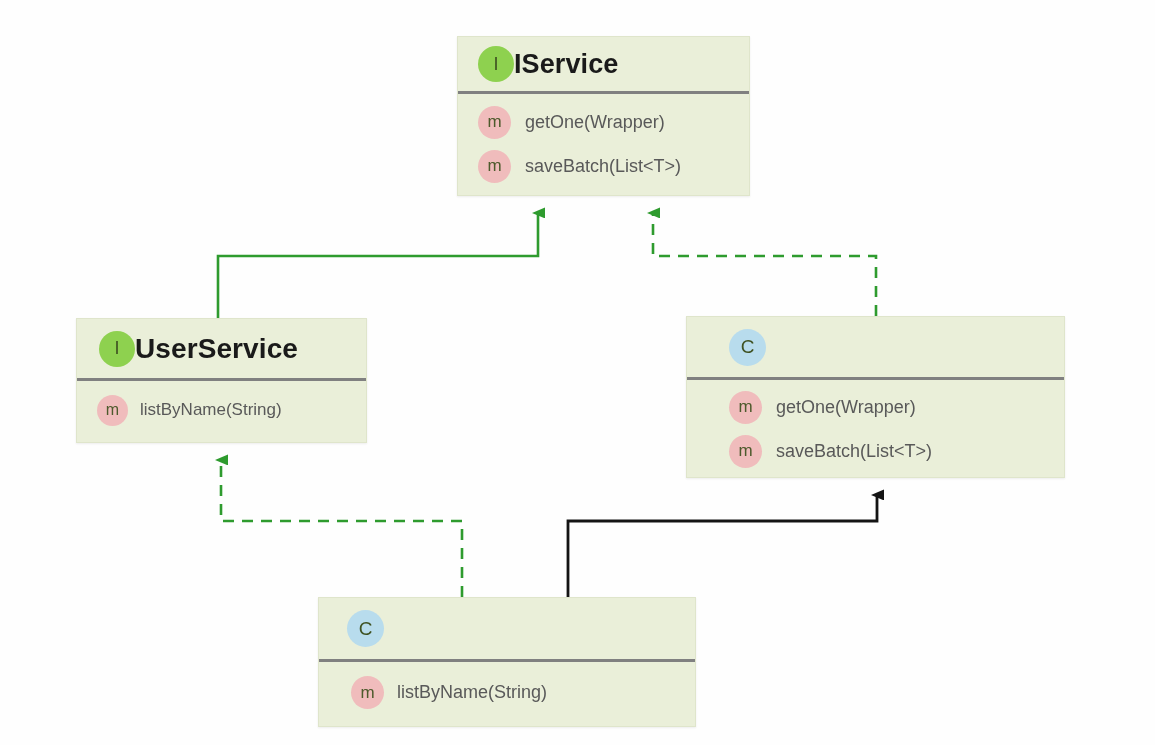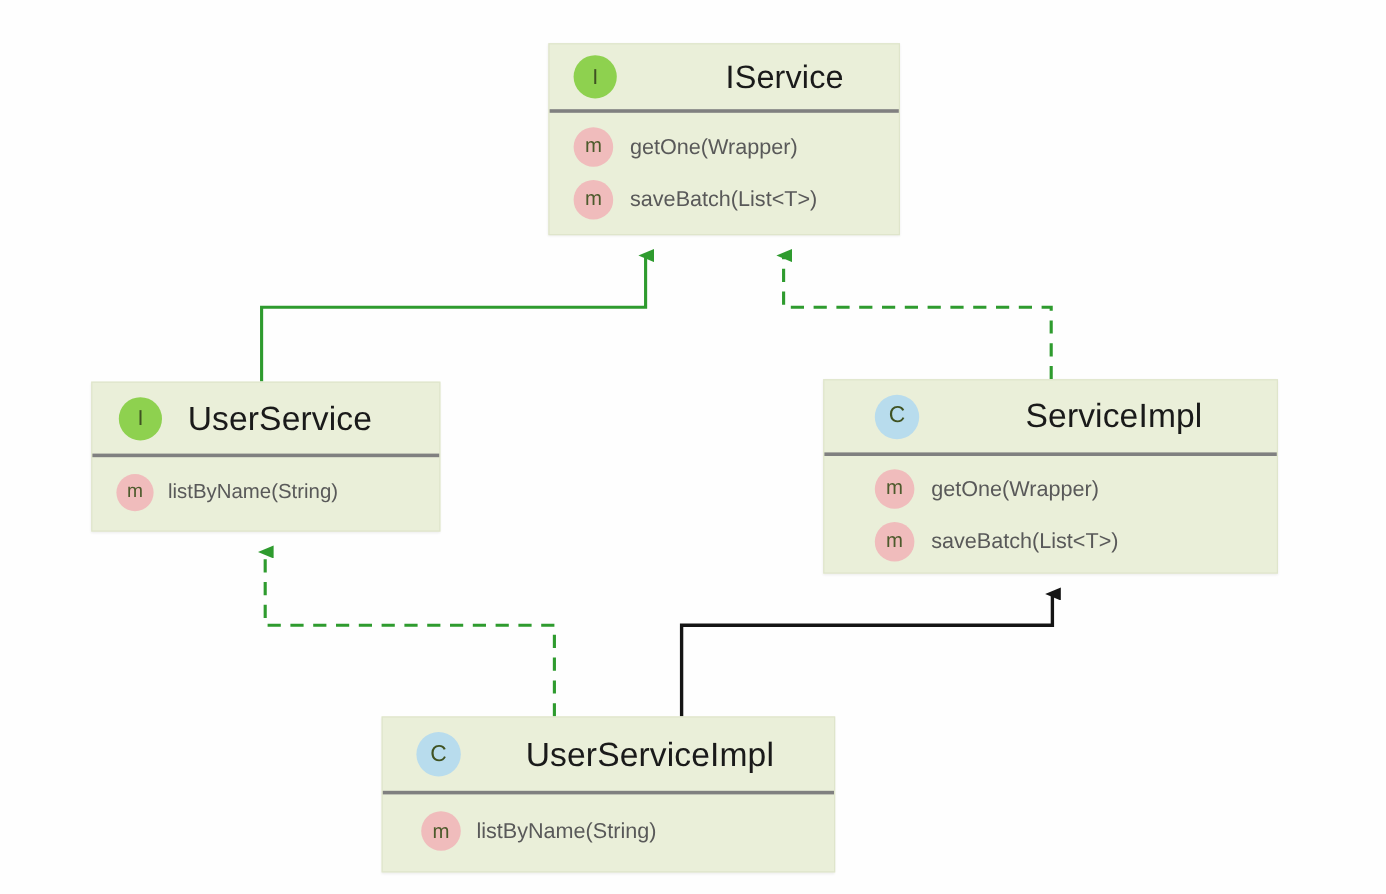--- a/index.html
+++ b/index.html
@@ -28,23 +28,23 @@
     border-radius:50%;
     display:flex;align-items:center;justify-content:center;
     font-family:"Liberation Sans", sans-serif;
     color:#3f5222;
     flex:none;
   }
   .badge-i{background:#8ed14f;}
   .badge-c{background:#b8dced;}
   .badge-m{background:#f0bcbc;color:#4d5a2c;}
   .cls-title{
-    flex:1;text-align:right;
+    flex:1;text-align:left;
     color:#1a1a1a;
-    font-weight:400;
+    font-weight:700;
     white-space:nowrap;
     letter-spacing:0.1px;
   }
   .uml-members{box-sizing:border-box;}
   .member-row{
     display:flex;align-items:center;
     box-sizing:border-box;
   }
   .member-label{
     color:#595959;
@@ -150,38 +150,36 @@
       <div class="member-row">
         <span class="badge badge-m">m</span>
         <span class="member-label">listByName(String)</span>
       </div>
     </div>
   </div>
 
   <div class="uml-box" id="box-serviceimpl">
     <div class="uml-header">
       <span class="badge badge-c">C</span>
-      <span class="cls-title">ServiceImpl</span>
     </div>
     <div class="uml-members">
       <div class="member-row">
         <span class="badge badge-m">m</span>
         <span class="member-label">getOne(Wrapper)</span>
       </div>
       <div class="member-row">
         <span class="badge badge-m">m</span>
         <span class="member-label">saveBatch(List&lt;T&gt;)</span>
       </div>
     </div>
   </div>
 
   <div class="uml-box" id="box-userserviceimpl">
     <div class="uml-header">
       <span class="badge badge-c">C</span>
-      <span class="cls-title">UserServiceImpl</span>
     </div>
     <div class="uml-members">
       <div class="member-row">
         <span class="badge badge-m">m</span>
         <span class="member-label">listByName(String)</span>
       </div>
     </div>
   </div>
 
 </div>

